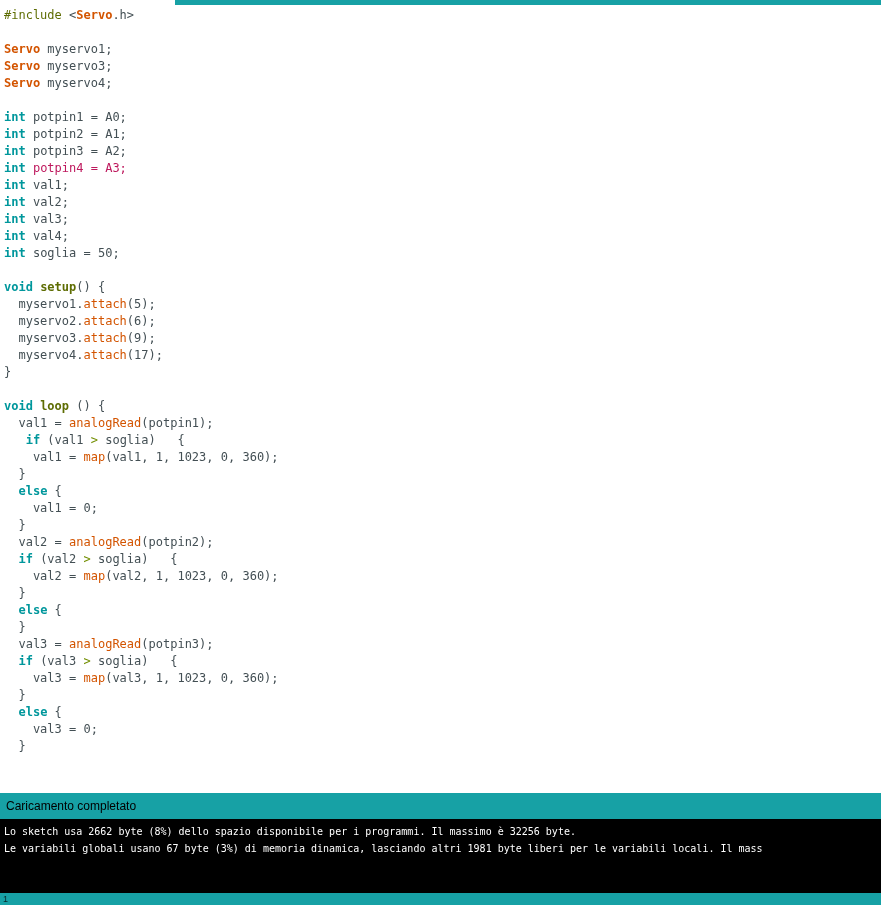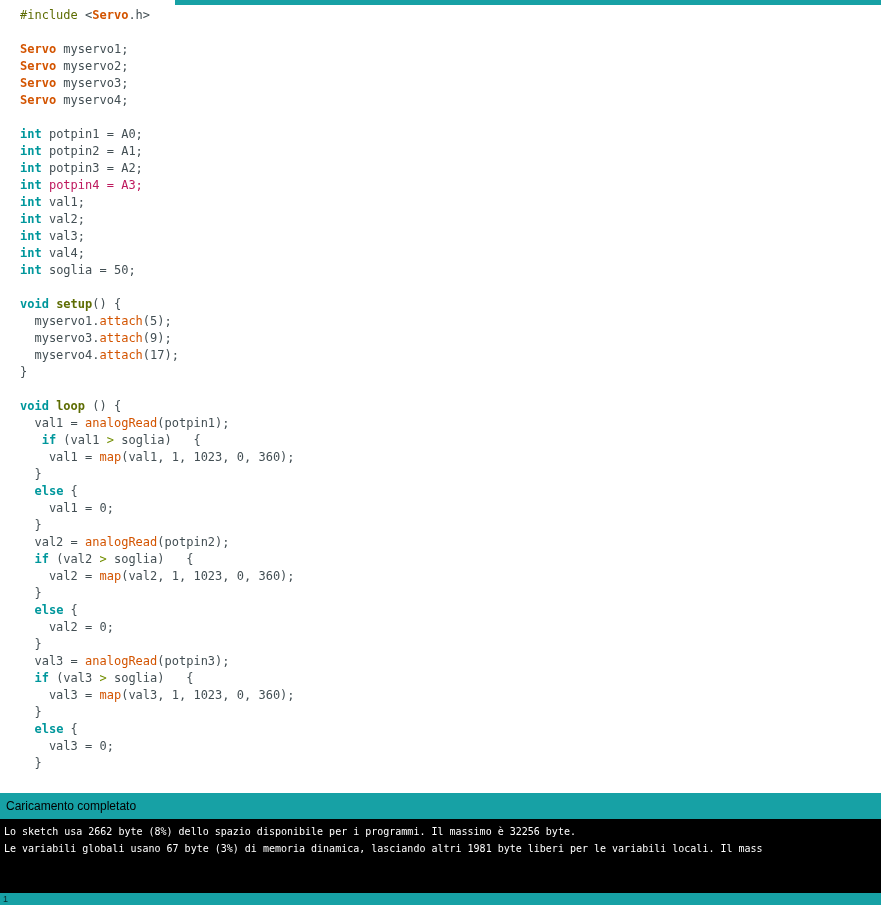--- a/index.html
+++ b/index.html
@@ -5,21 +5,21 @@
   * { margin:0; padding:0; box-sizing:border-box; }
   html, body { width:881px; height:905px; overflow:hidden; }
   body { font-family:"DejaVu Sans Mono", monospace; background:#fff; }
   .app { width:881px; height:905px; display:flex; flex-direction:column; }
 
   
   .tab-strip { height:5px; background:var(--teal, #17A1A5); display:flex; flex:0 0 auto; }
   .tab-active { width:175px; height:5px; background:#fff; }
 
   
-  .editor { flex:1 1 auto; background:var(--editor-bg, #fff); overflow:hidden; padding:2px 0 0 20px; }
+  .editor { flex:1 1 auto; background:var(--editor-bg, #fff); overflow:hidden; padding:2px 0 0 4px; }
   .code-line { font-size:12px; line-height:17px; white-space:pre; color:#434F54; }
 
   
   .status-bar {
     height:26px; flex:0 0 auto; background:var(--teal, #17A1A5);
     display:flex; align-items:center; padding-left:6px;
     font-family:"Liberation Sans", sans-serif; font-size:12px; color:#000000;
   }
 
   
@@ -43,54 +43,53 @@
 
   <div class="tab-strip">
     <div class="tab-active"></div>
   </div>
 
   <div class="editor">
     <div>
         <div class="code-line"><span style="color: rgb(94, 109, 3);">#include</span><span style="color: rgb(67, 79, 84);"> &lt;</span><span style="color: rgb(211, 84, 0); font-weight: bold;">Servo</span><span style="color: rgb(67, 79, 84);">.h&gt;</span></div>
         <div class="code-line">&nbsp;</div>
         <div class="code-line"><span style="color: rgb(211, 84, 0); font-weight: bold;">Servo</span><span style="color: rgb(67, 79, 84);"> myservo1;</span></div>
-        <div class="code-line"><span style="color: rgb(211, 84, 0); font-weight: bold;">Servo</span><span style="color: rgb(67, 79, 84);"> myservo2;</span></div>
         <div class="code-line"><span style="color: rgb(211, 84, 0); font-weight: bold;">Servo</span><span style="color: rgb(67, 79, 84);"> myservo3;</span></div>
         <div class="code-line"><span style="color: rgb(211, 84, 0); font-weight: bold;">Servo</span><span style="color: rgb(67, 79, 84);"> myservo4;</span></div>
         <div class="code-line">&nbsp;</div>
         <div class="code-line"><span style="color: rgb(0, 151, 156); font-weight: bold;">int</span><span style="color: rgb(67, 79, 84);"> potpin1 = A0;</span></div>
         <div class="code-line"><span style="color: rgb(0, 151, 156); font-weight: bold;">int</span><span style="color: rgb(67, 79, 84);"> potpin2 = A1;</span></div>
         <div class="code-line"><span style="color: rgb(0, 151, 156); font-weight: bold;">int</span><span style="color: rgb(67, 79, 84);"> potpin3 = A2;</span></div>
         <div class="code-line"><span style="color: rgb(0, 151, 156); font-weight: bold;">int</span><span style="color: #be185d;"> potpin4 = A3;</span></div>
         <div class="code-line"><span style="color: rgb(0, 151, 156); font-weight: bold;">int</span><span style="color: rgb(67, 79, 84);"> val1;</span></div>
         <div class="code-line"><span style="color: rgb(0, 151, 156); font-weight: bold;">int</span><span style="color: rgb(67, 79, 84);"> val2;</span></div>
         <div class="code-line"><span style="color: rgb(0, 151, 156); font-weight: bold;">int</span><span style="color: rgb(67, 79, 84);"> val3;</span></div>
         <div class="code-line"><span style="color: rgb(0, 151, 156); font-weight: bold;">int</span><span style="color: rgb(67, 79, 84);"> val4;</span></div>
         <div class="code-line"><span style="color: rgb(0, 151, 156); font-weight: bold;">int</span><span style="color: rgb(67, 79, 84);"> soglia = 50;</span></div>
         <div class="code-line">&nbsp;</div>
         <div class="code-line"><span style="color: rgb(0, 151, 156); font-weight: bold;">void</span><span style="color: rgb(67, 79, 84);"> </span><span style="color: rgb(94, 109, 3); font-weight: bold;">setup</span><span style="color: rgb(67, 79, 84);">() {</span></div>
         <div class="code-line"><span style="color: rgb(67, 79, 84);">  myservo1.</span><span style="color: rgb(211, 84, 0);">attach</span><span style="color: rgb(67, 79, 84);">(5);</span></div>
+        <div class="code-line"><span style="color: rgb(67, 79, 84);">  myservo2.</span><span style="color: rgb(211, 84, 0);">attach</span><span style="color: rgb(67, 79, 84);">(6);</span></div>
         <div class="code-line"><span style="color: rgb(67, 79, 84);">  myservo3.</span><span style="color: rgb(211, 84, 0);">attach</span><span style="color: rgb(67, 79, 84);">(9);</span></div>
         <div class="code-line"><span style="color: rgb(67, 79, 84);">  myservo4.</span><span style="color: rgb(211, 84, 0);">attach</span><span style="color: rgb(67, 79, 84);">(17);</span></div>
         <div class="code-line"><span style="color: rgb(67, 79, 84);">}</span></div>
         <div class="code-line">&nbsp;</div>
         <div class="code-line"><span style="color: rgb(0, 151, 156); font-weight: bold;">void</span><span style="color: rgb(67, 79, 84);"> </span><span style="color: rgb(94, 109, 3); font-weight: bold;">loop</span><span style="color: rgb(67, 79, 84);"> () {</span></div>
         <div class="code-line"><span style="color: rgb(67, 79, 84);">  val1 = </span><span style="color: rgb(211, 84, 0);">analogRead</span><span style="color: rgb(67, 79, 84);">(potpin1);</span></div>
         <div class="code-line"><span style="color: rgb(67, 79, 84);">   </span><span style="color: rgb(0, 151, 156); font-weight: bold;">if</span><span style="color: rgb(67, 79, 84);"> (val1 </span><span style="color: rgb(114, 142, 0);">&gt;</span><span style="color: rgb(67, 79, 84);"> soglia)   {</span></div>
         <div class="code-line"><span style="color: rgb(67, 79, 84);">    val1 = </span><span style="color: rgb(211, 84, 0);">map</span><span style="color: rgb(67, 79, 84);">(val1, 1, 1023, 0, 360);</span></div>
         <div class="code-line"><span style="color: rgb(67, 79, 84);">  }</span></div>
         <div class="code-line"><span style="color: rgb(67, 79, 84);">  </span><span style="color: rgb(0, 151, 156); font-weight: bold;">else</span><span style="color: rgb(67, 79, 84);"> {</span></div>
         <div class="code-line"><span style="color: rgb(67, 79, 84);">    val1 = 0;</span></div>
         <div class="code-line"><span style="color: rgb(67, 79, 84);">  }</span></div>
         <div class="code-line"><span style="color: rgb(67, 79, 84);">  val2 = </span><span style="color: rgb(211, 84, 0);">analogRead</span><span style="color: rgb(67, 79, 84);">(potpin2);</span></div>
         <div class="code-line"><span style="color: rgb(67, 79, 84);">  </span><span style="color: rgb(0, 151, 156); font-weight: bold;">if</span><span style="color: rgb(67, 79, 84);"> (val2 </span><span style="color: rgb(114, 142, 0);">&gt;</span><span style="color: rgb(67, 79, 84);"> soglia)   {</span></div>
         <div class="code-line"><span style="color: rgb(67, 79, 84);">    val2 = </span><span style="color: rgb(211, 84, 0);">map</span><span style="color: rgb(67, 79, 84);">(val2, 1, 1023, 0, 360);</span></div>
         <div class="code-line"><span style="color: rgb(67, 79, 84);">  }</span></div>
         <div class="code-line"><span style="color: rgb(67, 79, 84);">  </span><span style="color: rgb(0, 151, 156); font-weight: bold;">else</span><span style="color: rgb(67, 79, 84);"> {</span></div>
-        <div class="code-line"><span style="color: rgb(67, 79, 84);">    val2 = 0;</span></div>
         <div class="code-line"><span style="color: rgb(67, 79, 84);">  }</span></div>
         <div class="code-line"><span style="color: rgb(67, 79, 84);">  val3 = </span><span style="color: rgb(211, 84, 0);">analogRead</span><span style="color: rgb(67, 79, 84);">(potpin3);</span></div>
         <div class="code-line"><span style="color: rgb(67, 79, 84);">  </span><span style="color: rgb(0, 151, 156); font-weight: bold;">if</span><span style="color: rgb(67, 79, 84);"> (val3 </span><span style="color: rgb(114, 142, 0);">&gt;</span><span style="color: rgb(67, 79, 84);"> soglia)   {</span></div>
         <div class="code-line"><span style="color: rgb(67, 79, 84);">    val3 = </span><span style="color: rgb(211, 84, 0);">map</span><span style="color: rgb(67, 79, 84);">(val3, 1, 1023, 0, 360);</span></div>
         <div class="code-line"><span style="color: rgb(67, 79, 84);">  }</span></div>
         <div class="code-line"><span style="color: rgb(67, 79, 84);">  </span><span style="color: rgb(0, 151, 156); font-weight: bold;">else</span><span style="color: rgb(67, 79, 84);"> {</span></div>
         <div class="code-line"><span style="color: rgb(67, 79, 84);">    val3 = 0;</span></div>
         <div class="code-line"><span style="color: rgb(67, 79, 84);">  }</span></div>
       </div>
   </div>

